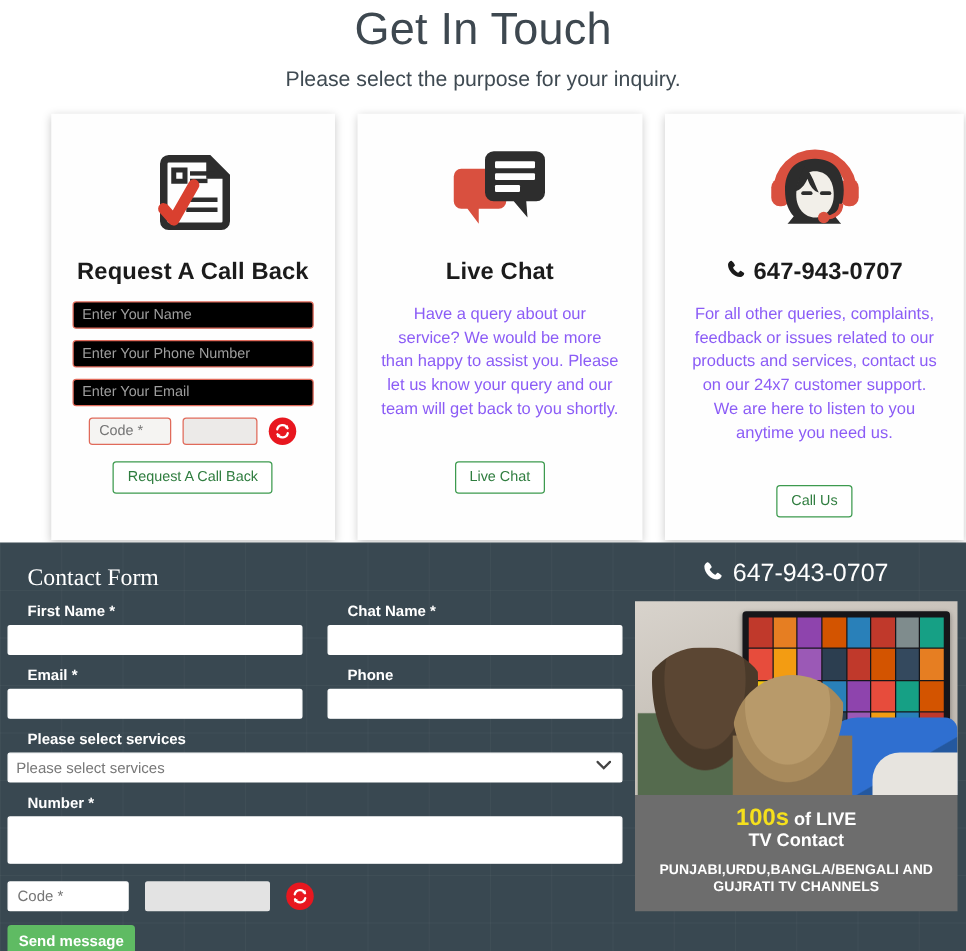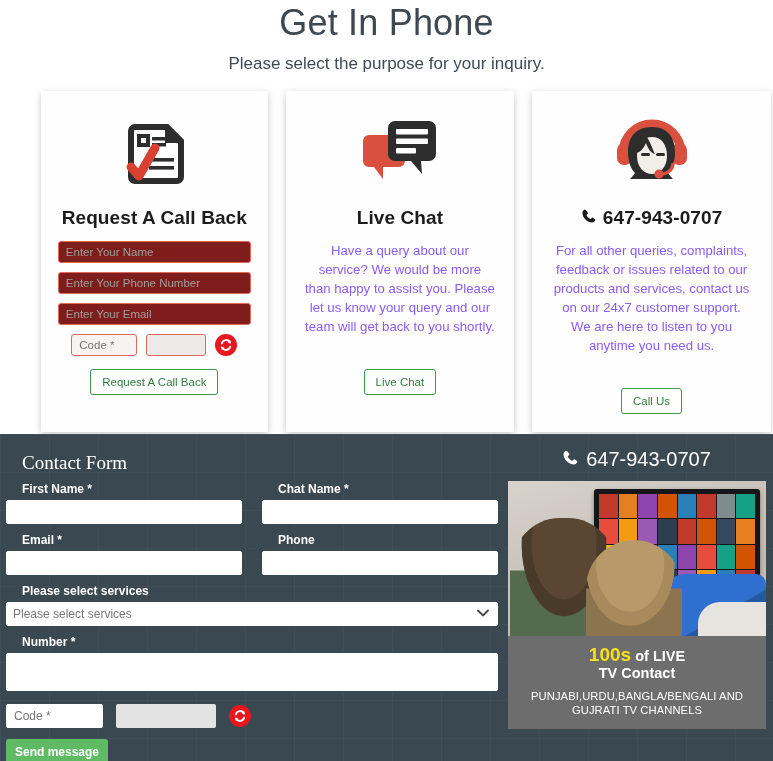--- a/index.html
+++ b/index.html
@@ -49,21 +49,21 @@
   .card-title.phone { font-size: 19px; display:flex; align-items:center; justify-content:center; gap:6px;}
   .card-body {
     font-size: 13.2px; line-height: 19px; color: #8b5cf6;
     padding: 0 6px; margin: 0;
   }
 
   
   .r-input {
     display: block; width: 193px; margin: 0 auto 9px auto;
     height: 22px; border: 1px solid #e06a5a; border-radius: 3px;
-    background: #7f1d1d; font-size: 11.5px; color: #9a9a9a;
+    background: #000000; font-size: 11.5px; color: #9a9a9a;
     padding: 2px 7px; outline: none; font-family: "Liberation Sans", sans-serif;
   }
   .r-input::placeholder { color: #9e9e9e; opacity: 1;}
   .cap-row {
     display:flex; align-items:center; justify-content:center; gap: 9px;
     width: 193px; margin: 0 auto;
   }
   .cap-code {
     width: 66px; height: 22px; border:1px solid #e06a5a; border-radius:3px;
     background:#f5f4f2; font-size:11.5px; color:#9a9a9a; padding:2px 7px; outline:none;
@@ -183,31 +183,31 @@
   .cushion2 {
     position:absolute; right: -6px; bottom: 0; width: 74px; height: 34px;
     background: #e7e4df; border-radius: 22px 4px 0 0;
   }
   .promo-caption {
     background: #6d6d6d; color:#fff; padding: 10px 6px 12px 6px;
   }
   .cap-big { font-size: 14.5px; font-weight: bold; line-height: 17px; }
   .cap-big .hundred { color:#f5e01c; font-size: 19px; }
   .cap-small {
-    font-size: 11.2px; font-weight: normal; line-height: 14px; margin-top: 7px;
+    font-size: 11.2px; font-weight: bold; line-height: 14px; margin-top: 7px;
     letter-spacing: .1px;
   }
 </style>
 </head>
 <body>
 
 <div class="page">
 
   <div class="hero">
-    <h1 class="hero-title">Get In Phone</h1>
+    <h1 class="hero-title">Get In Touch</h1>
     <p class="hero-sub">Please select the purpose for your inquiry.</p>
   </div>
 
   <div class="cards">
 
     <div class="card">
       <div class="icon-wrap">
         <svg width="74" height="74" viewBox="0 0 74 74" aria-hidden="true">
           <path d="M18 12 h32 l14 14 v36 a4 4 0 0 1 -4 4 H18 a4 4 0 0 1 -4 -4 V16 a4 4 0 0 1 4 -4 z" fill="none" stroke="#2d2d2d" stroke-width="6"></path>
           <path d="M48 12 l16 16 h-16 z" fill="#2d2d2d"></path>

